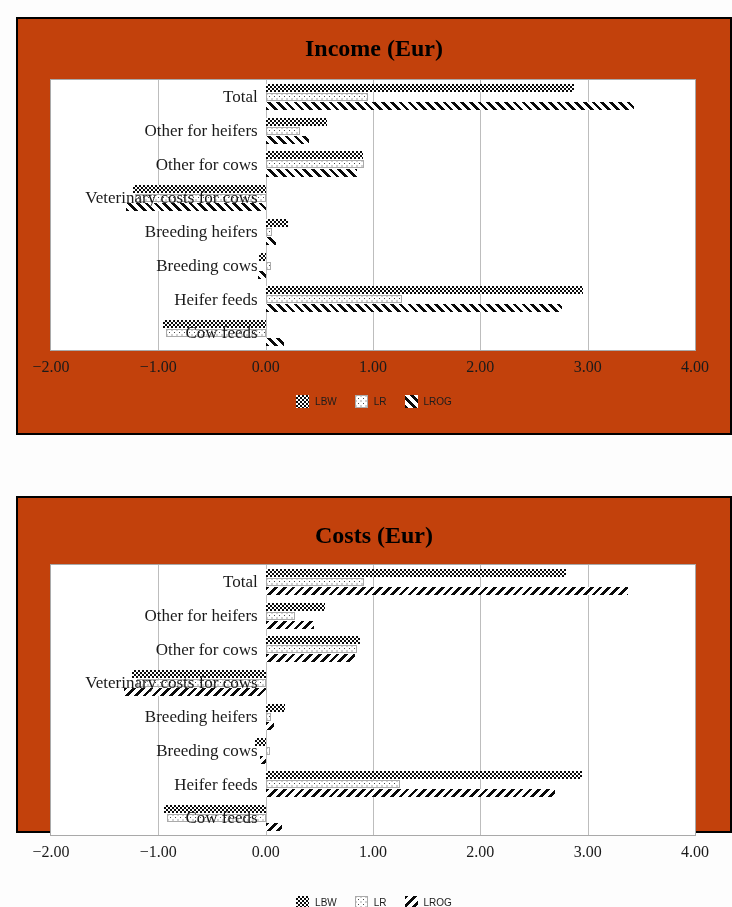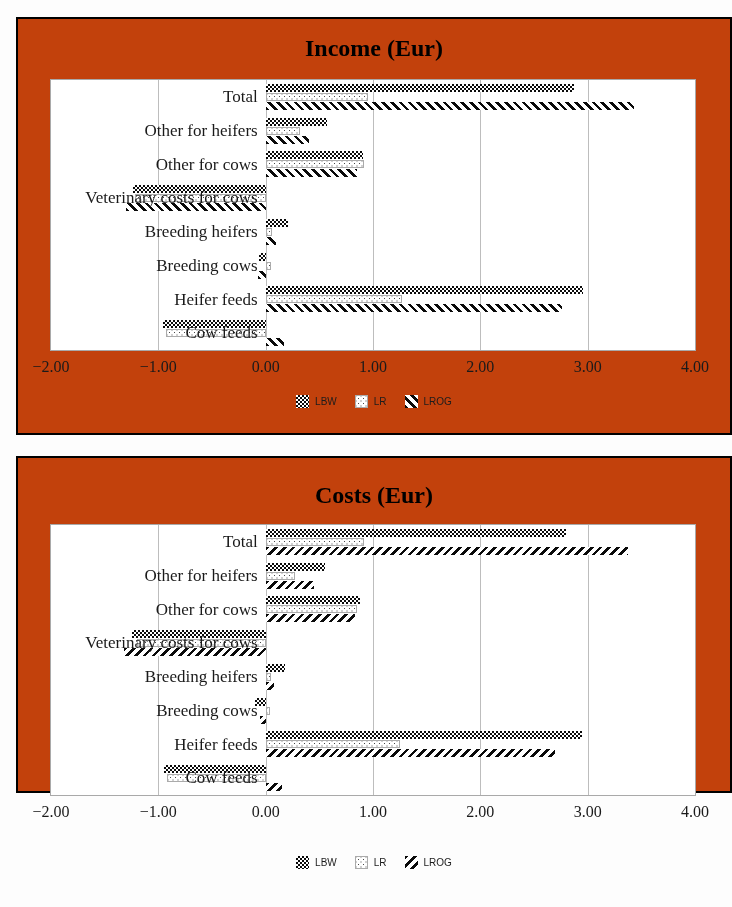--- a/index.html
+++ b/index.html
@@ -9,21 +9,21 @@
     background: #fdfdfd;
     position: relative;
     font-family: "Liberation Serif", serif;
     overflow: hidden;
   }
   .panel {
     position: absolute; left: 8px; width: 716px;
     background: #c2410c; border: 2px solid #000000; margin: 8px;
   }
   #panel-0 { top: 9px;   height: 418px; }
-  #panel-1 { top: 448px; height: 337px; padding-left: 24px; }
+  #panel-1 { top: 488px; height: 337px; padding-left: 24px; }
 
   .chart-title {
     position: absolute; left: 0; right: 0; text-align: center;
     font-weight: 700; font-size: 24px; color: #000;
   }
   #panel-0 .chart-title { top: 16px; }
   #panel-1 .chart-title { top: 24px; }
 
   .plot {
     position: absolute; left: 32px; width: 646px; height: 272px;

